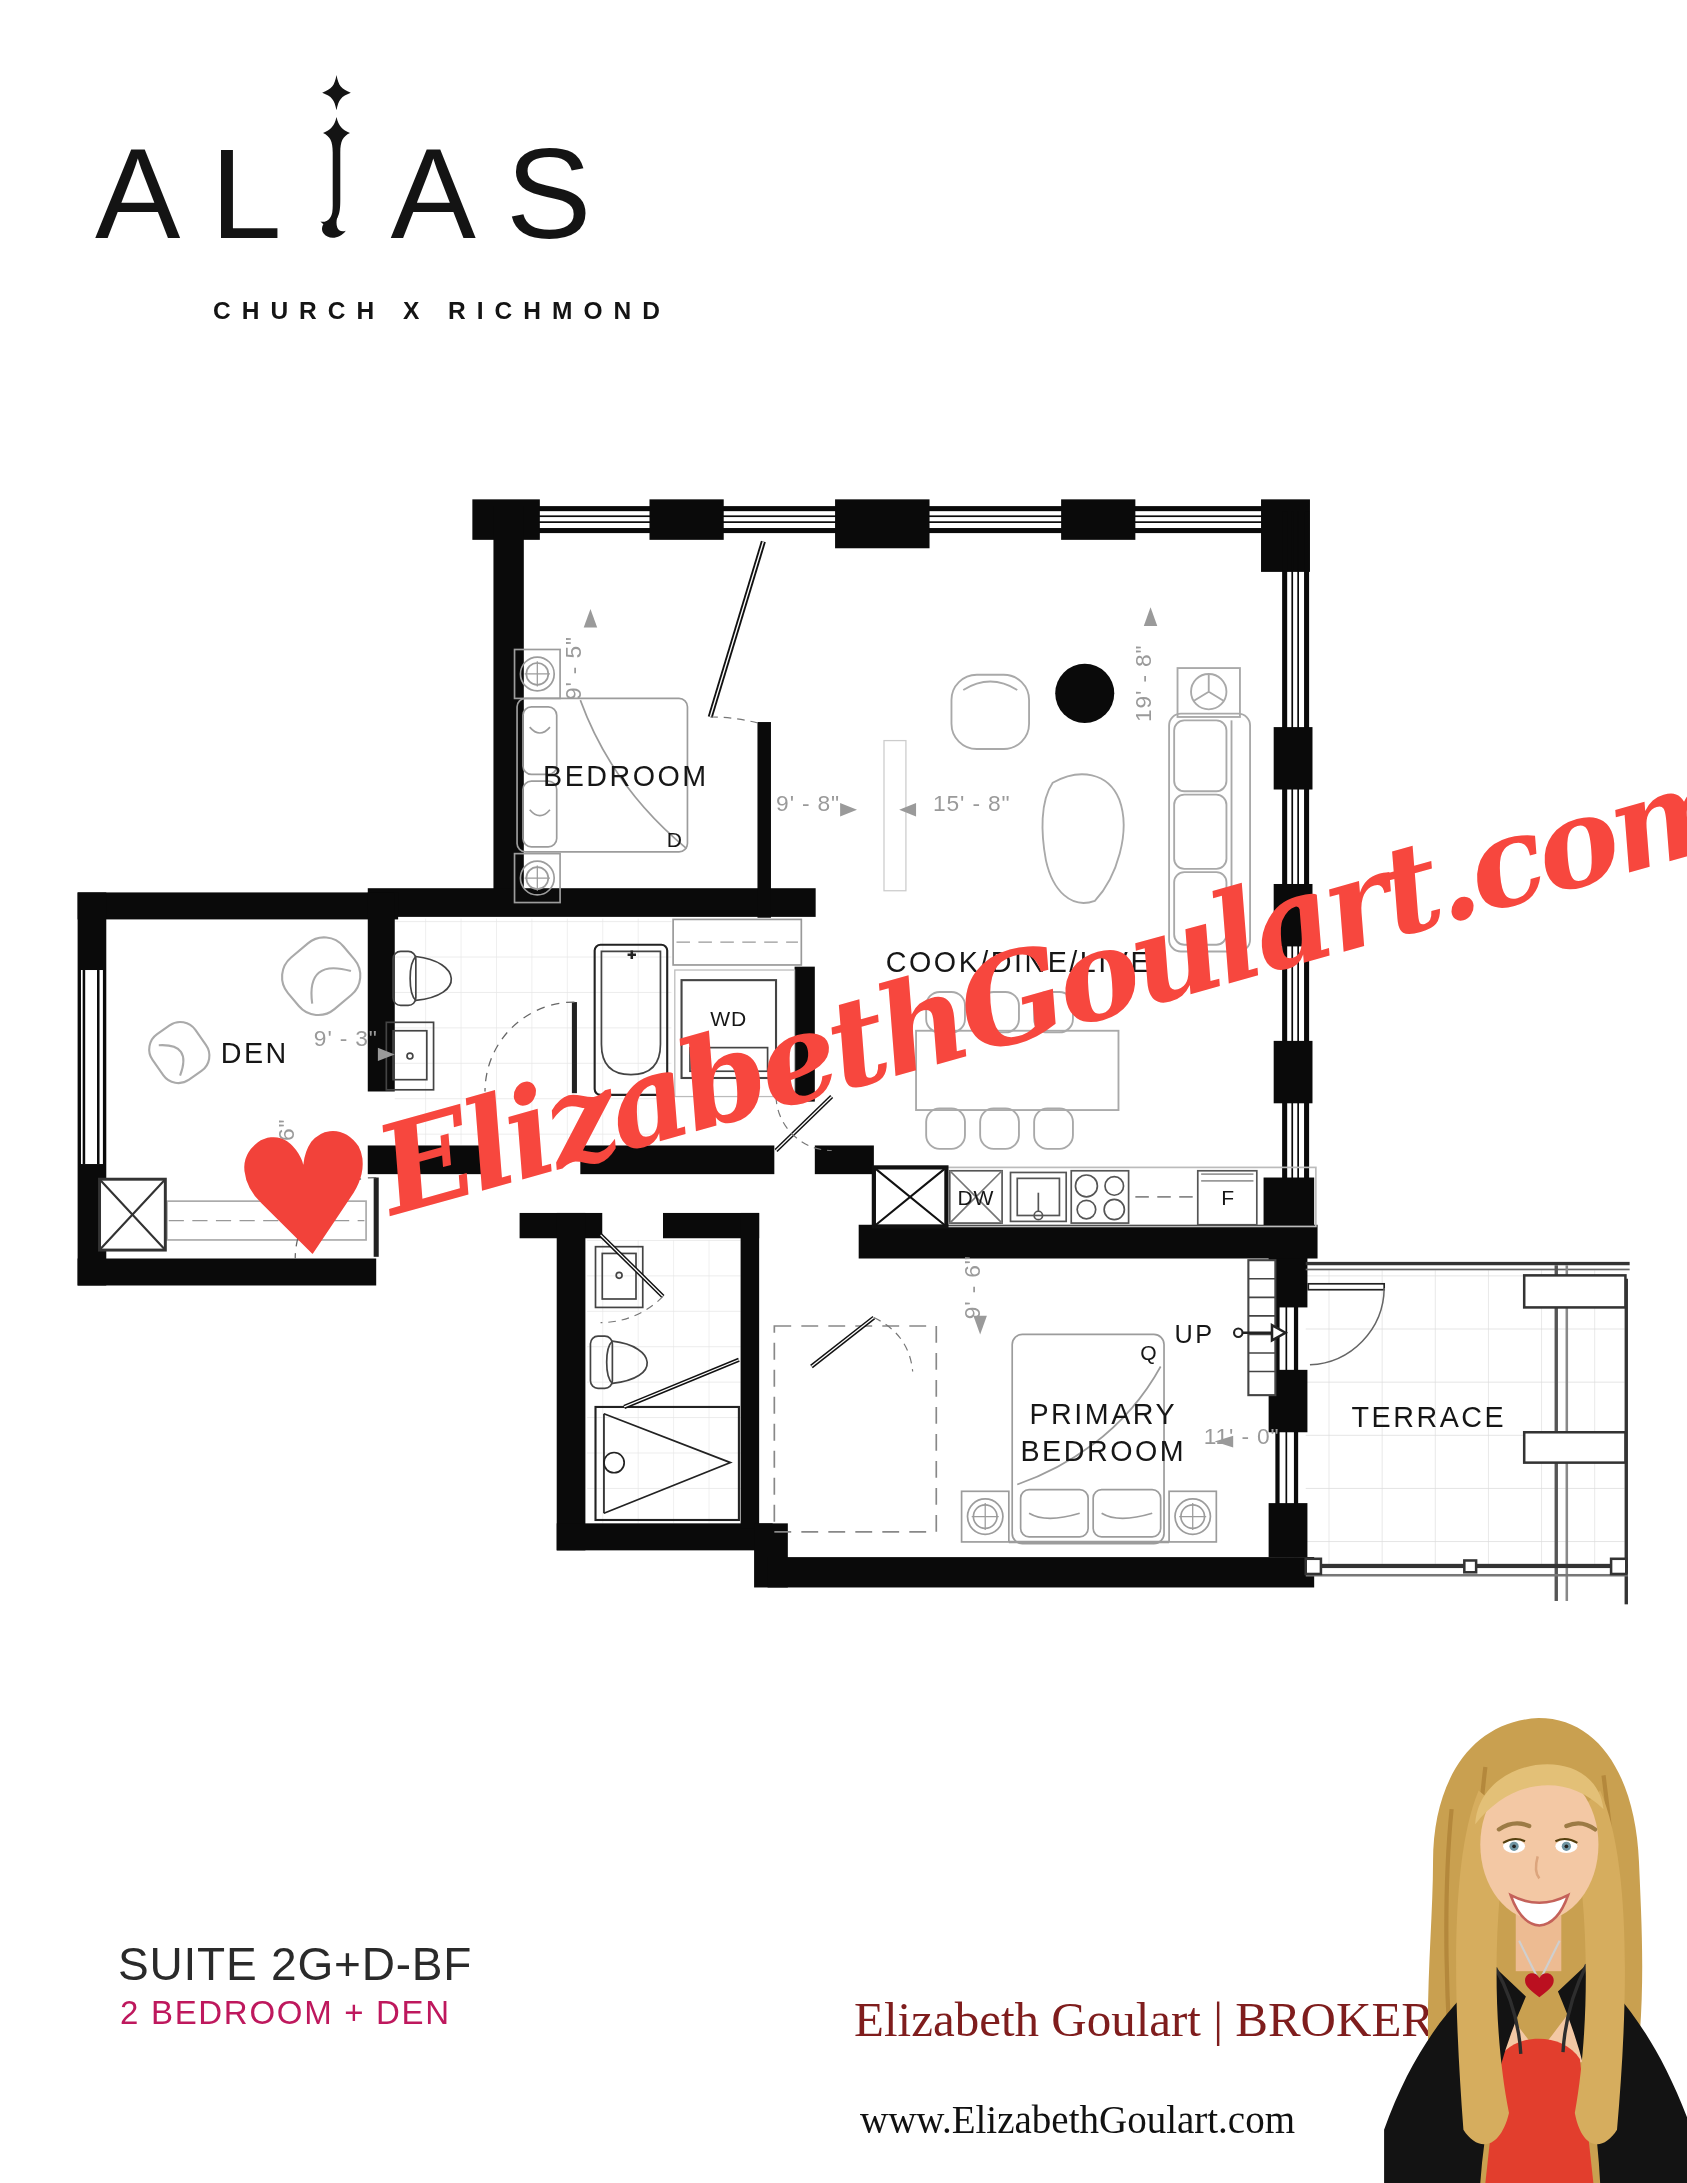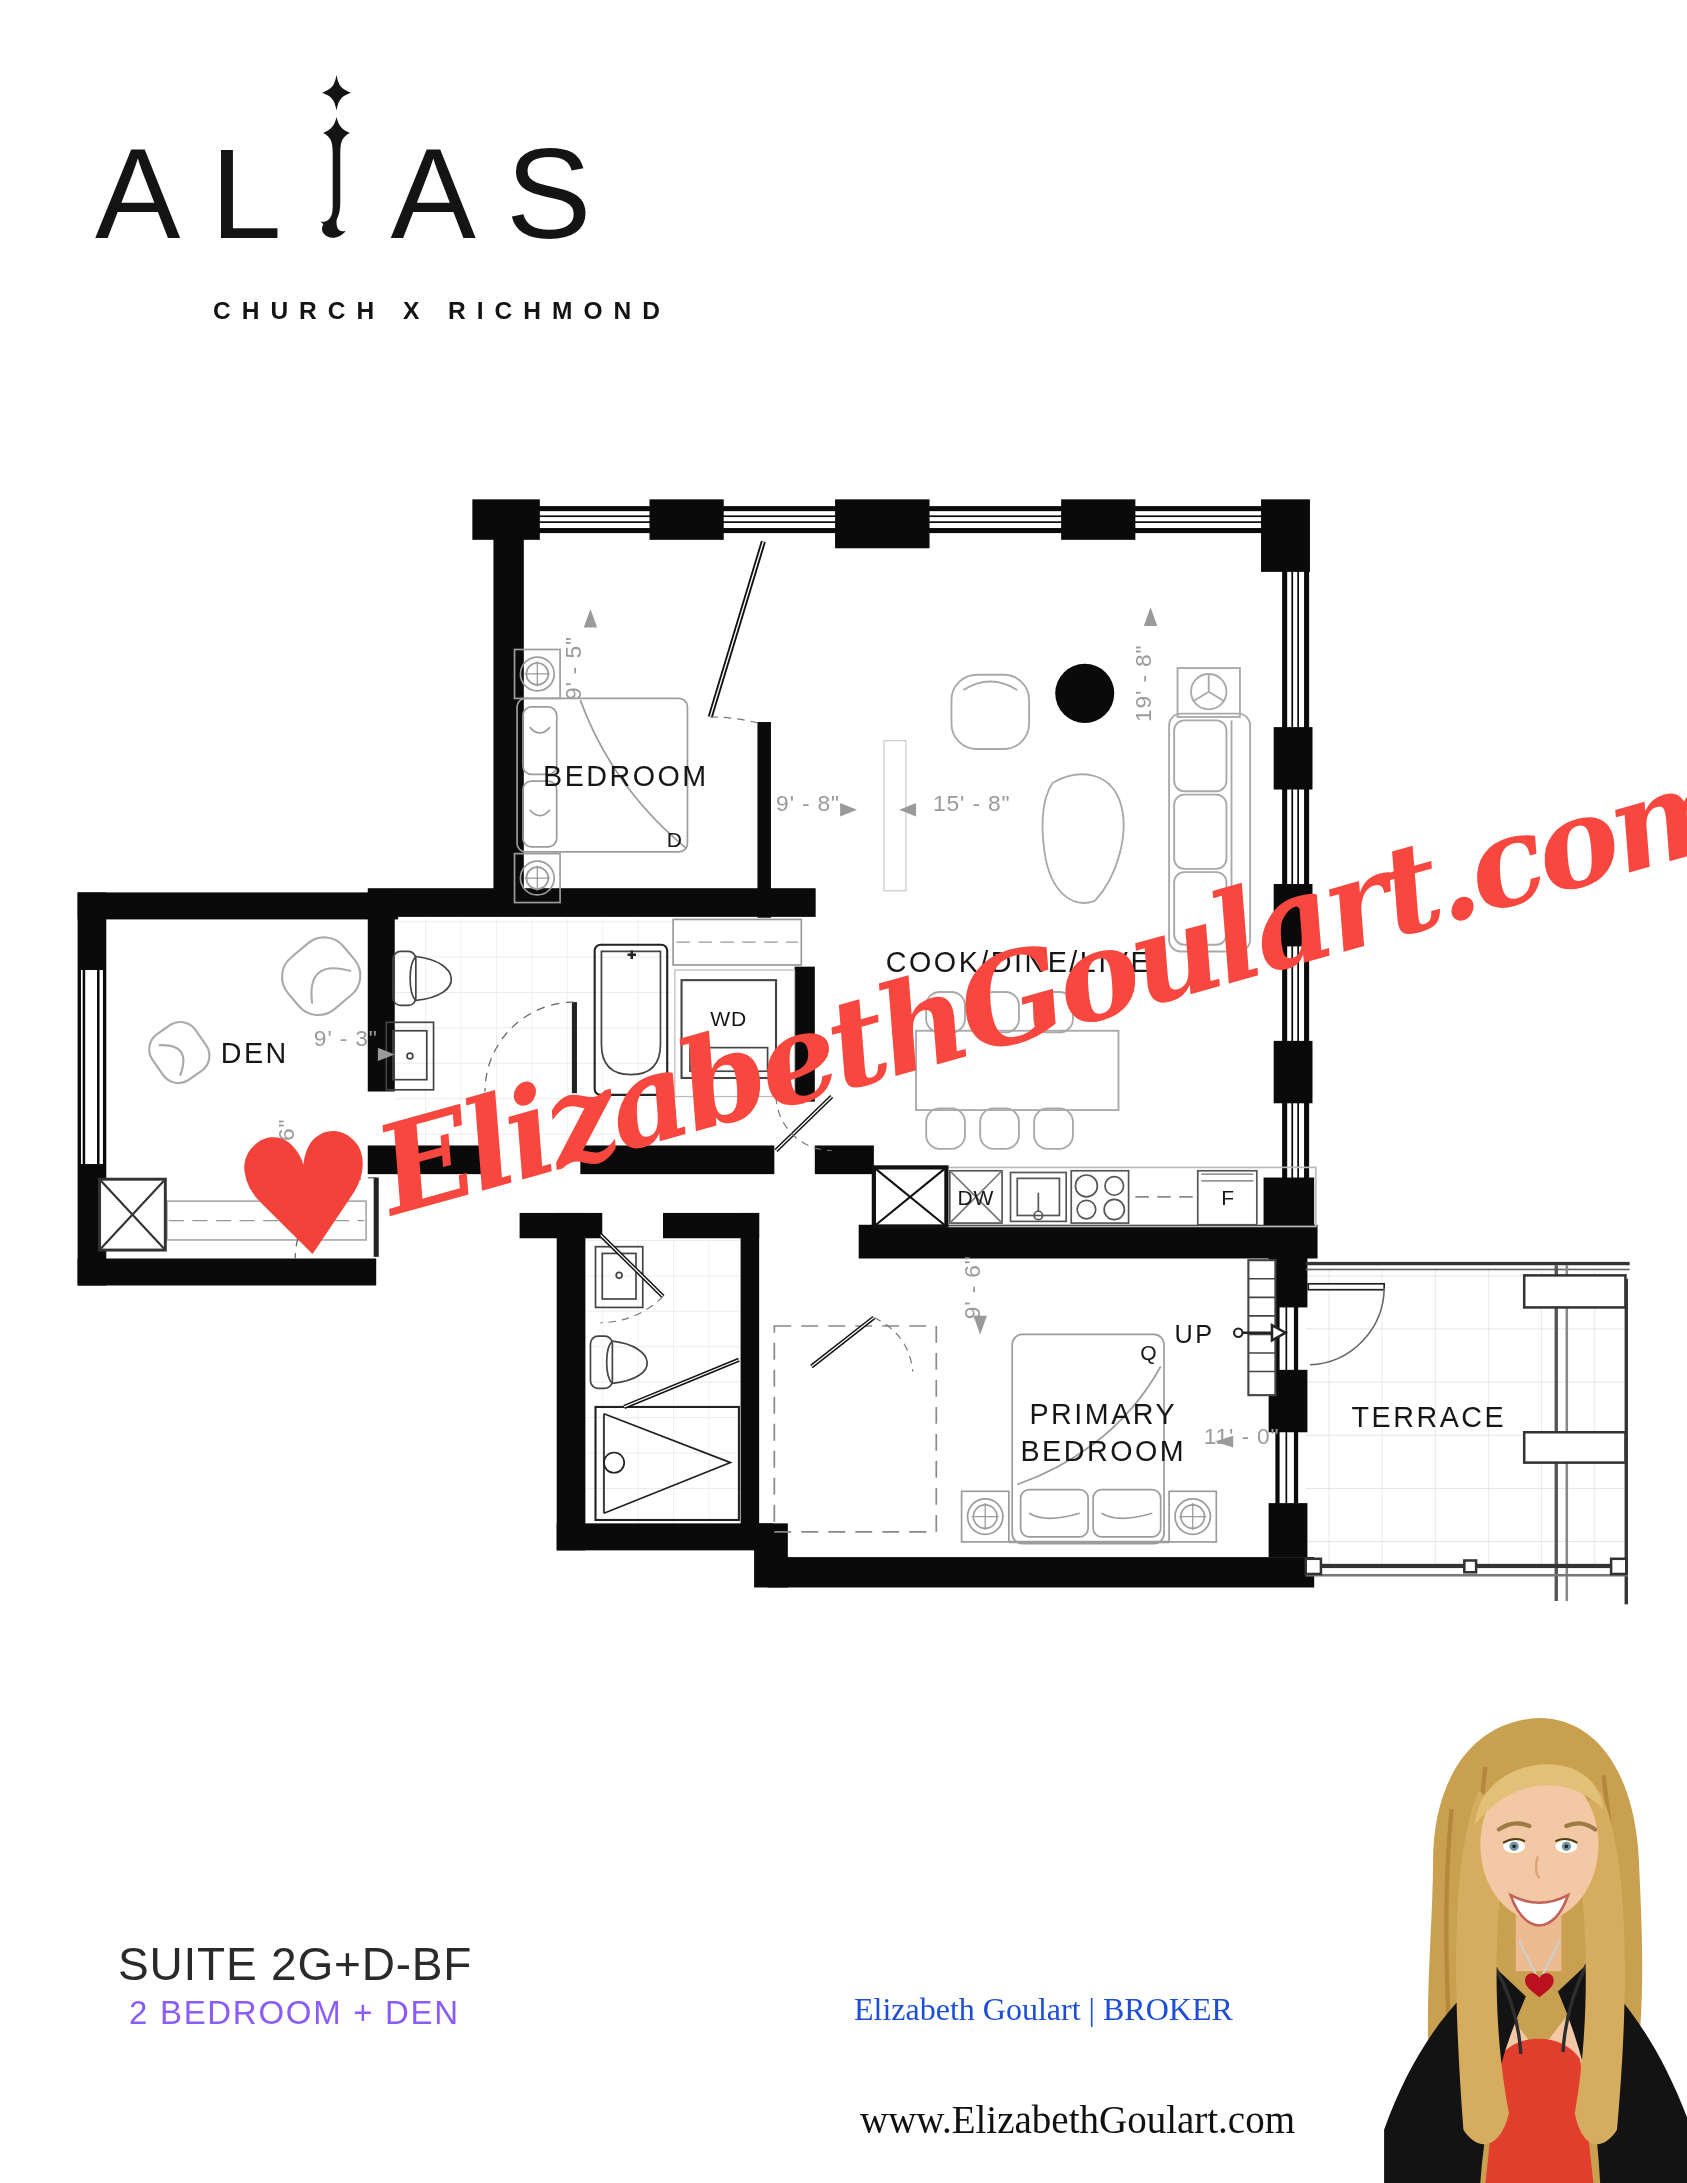--- a/index.html
+++ b/index.html
@@ -20,22 +20,22 @@
 
   
   .watermark{position:absolute;left:381px;top:1102px;z-index:6;transform:rotate(-15.5deg);transform-origin:0 50%;
     font-family:"DejaVu Serif",serif;font-style:italic;font-weight:700;font-size:123px;letter-spacing:-5px;
     color:#f7473e;white-space:nowrap;}
   .heart-mark{position:absolute;left:233px;top:1115px;z-index:6;font-family:"DejaVu Sans",sans-serif;
     font-size:165px;line-height:1;color:#f2423a;transform:rotate(-6deg);}
 
   
   .suite-code{position:absolute;left:118px;top:1937px;font-size:46px;font-weight:400;letter-spacing:0.8px;color:#2a2a2a;}
-  .suite-type{position:absolute;left:129px;top:1994px;font-size:33px;font-weight:400;letter-spacing:1.7px;color:#8b5cf6;}
-  .agent-line{position:absolute;left:854px;top:1991px;font-family:"Liberation Serif",serif;font-size:32px;color:#1d4ed8;}
+  .suite-type{position:absolute;left:120px;top:1994px;font-size:33px;font-weight:400;letter-spacing:1.7px;color:#be185d;}
+  .agent-line{position:absolute;left:854px;top:1991px;font-family:"Liberation Serif",serif;font-size:49px;color:#7f1d1d;}
   .site-line{position:absolute;left:860px;top:2097px;font-family:"Liberation Serif",serif;font-size:39px;color:#111;text-align:center;}
 
   .photo-wrap{position:absolute;left:1384px;top:1691px;width:304px;height:492px;z-index:2;}
 </style>
 </head>
 <body>
 
 <div class="logo">
   <div class="brand-row">
     <span class="brand-letter">A</span>

